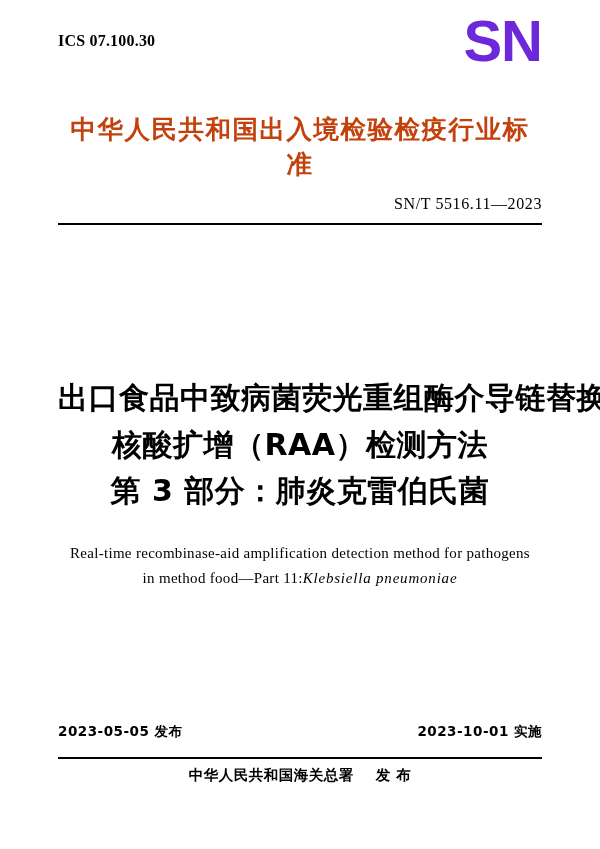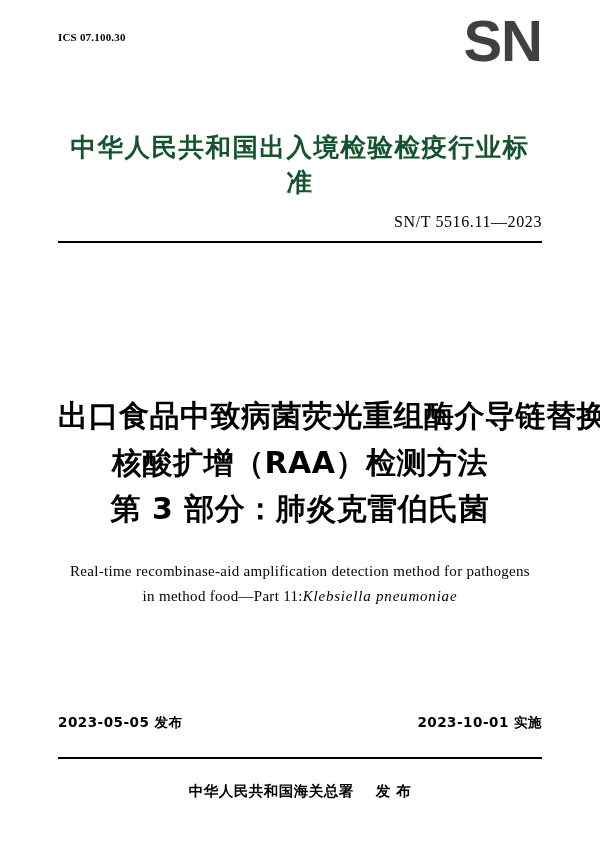--- a/index.html
+++ b/index.html
@@ -24,49 +24,49 @@
   }
 
   
   .header-row {
     position: relative;
     height: 70px;
     padding-top: 30px;
   }
   .codes {
     font-family: "Liberation Serif", serif;
-    font-size: 11px;
+    font-size: 16px;
     line-height: 1.35;
     letter-spacing: 0.2px;
     font-weight: bold;
   }
   .codes div {
     white-space: nowrap;
   }
   .sn-logo {
     position: absolute;
     right: 0px;
     top: 12px;
     font-family: "Liberation Sans", sans-serif;
     font-weight: bold;
     font-size: 58px;
     letter-spacing: -1px;
     line-height: 1;
-    color: #404040;
+    color: #6d28d9;
   }
 
   
   .org-title {
-    margin-top: 30px;
+    margin-top: 12px;
     text-align: center;
     font-family: "DejaVu Sans", sans-serif;
     font-size: 25.5px;
     font-weight: bold;
     letter-spacing: 1.5px;
-    color: #14532d;
+    color: #c2410c;
   }
 
   .std-no {
     margin-top: 13px;
     text-align: right;
     font-family: "Liberation Serif", serif;
     font-size: 16px;
     letter-spacing: 0.6px;
   }
 
@@ -101,42 +101,42 @@
   .en-title .ital {
     font-style: italic;
     letter-spacing: 0.8px;
   }
 
   
   .dates {
     position: absolute;
     left: 58px;
     right: 58px;
-    bottom: 117px;
+    bottom: 108px;
     display: flex;
     justify-content: space-between;
     font-family: "DejaVu Sans", sans-serif;
     font-size: 13.5px;
     font-weight: bold;
     letter-spacing: 0.5px;
   }
   .rule-bottom {
     position: absolute;
     left: 58px;
     right: 58px;
     bottom: 90px;
     border: 0;
     border-top: 2.5px solid #000;
     margin: 0;
   }
   .issuer {
     position: absolute;
     left: 0;
     right: 0;
-    bottom: 48px;
+    bottom: 64px;
     text-align: center;
     font-family: "DejaVu Sans", sans-serif;
     font-size: 14.5px;
     font-weight: bold;
     letter-spacing: 0.5px;
   }
   .issuer .gap {
     display: inline-block;
     width: 22px;
   }

